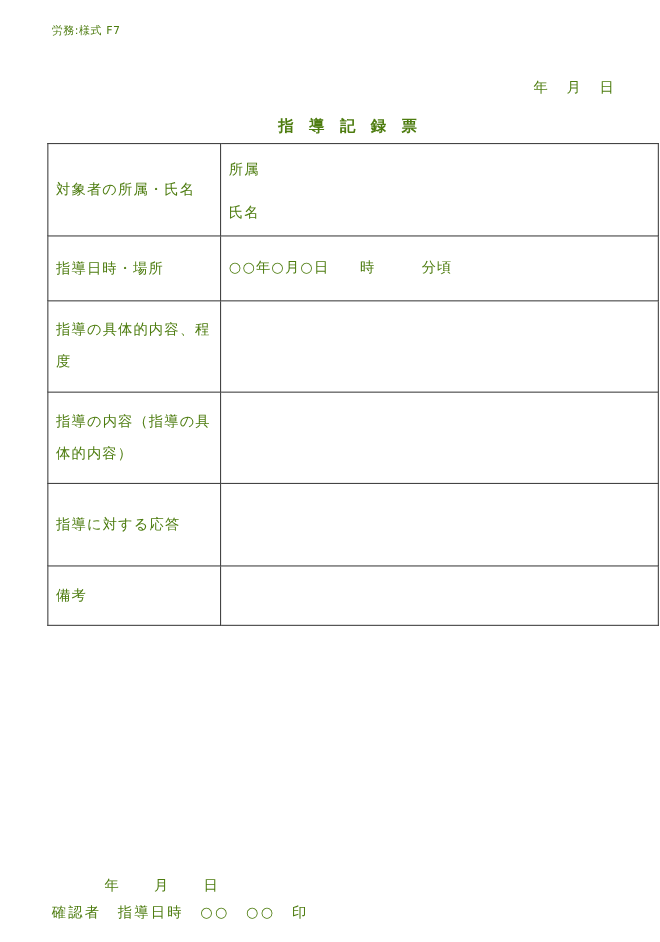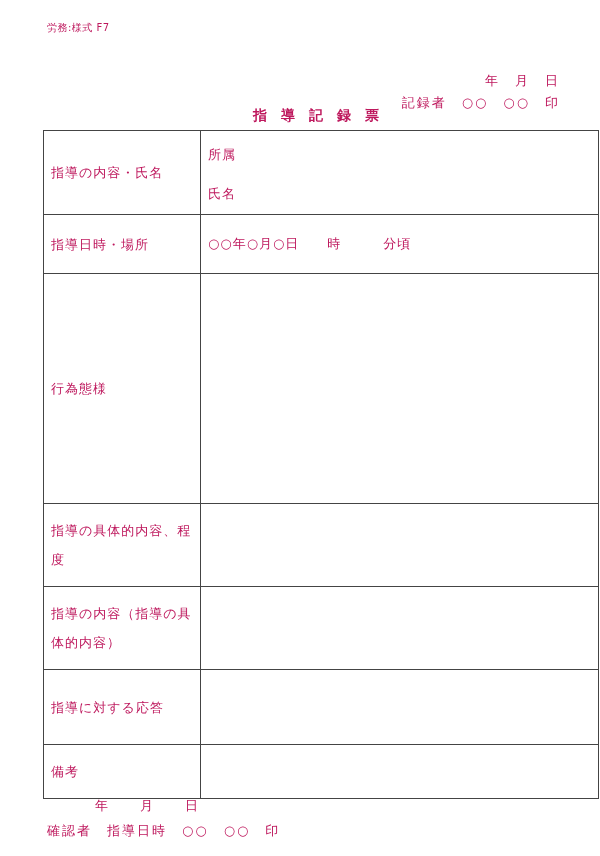--- a/index.html
+++ b/index.html
@@ -1,21 +1,21 @@
 <!DOCTYPE html>
 <html><head>
 <meta charset="utf-8">
 <style>
   html, body { margin: 0; padding: 0; background: #ffffff; }
   .page {
     position: relative;
     width: 600px;
     height: 856px;
     background: #ffffff;
-    color: #be185d;
+    color: #4d7c0f;
     font-family: "DejaVu Serif", "Liberation Serif", serif;
     overflow: hidden;
   }
   .form-code {
     position: absolute;
     left: 47px;
     top: 21px;
     font-size: 10px;
     letter-spacing: 0.5px;
     font-family: "DejaVu Sans", "Liberation Sans", sans-serif;
@@ -83,44 +83,39 @@
 </style>
 </head>
 <body>
 
 <div class="page">
 
   <div class="form-code">労務:様式 F7</div>
 
   <div class="header-block">
     <div>年　月　日</div>
-    <div>記録者　○○　○○　印</div>
   </div>
 
   <h1 class="title">指　導　記　録　票</h1>
 
   <table class="form-table">
     <tbody>
       <tr class="r1">
-        <td class="label-cell">指導の内容・氏名</td>
+        <td class="label-cell">対象者の所属・氏名</td>
         <td class="value-cell split-cell">
           <div class="line1">所属</div>
           <div class="line2">氏名</div>
         </td>
       </tr>
 
       <tr class="r2">
         <td class="label-cell">指導日時・場所</td>
         <td class="value-cell top-cell">○○年○月○日　　時　　　分頃</td>
       </tr>
 
-      <tr class="r3">
-        <td class="label-cell">行為態様</td>
-        <td class="value-cell"></td>
-      </tr>
 
       <tr class="r4">
         <td class="label-cell">指導の具体的内容、程度</td>
         <td class="value-cell"></td>
       </tr>
 
       <tr class="r5">
         <td class="label-cell">指導の内容（指導の具体的内容）</td>
         <td class="value-cell"></td>
       </tr>

